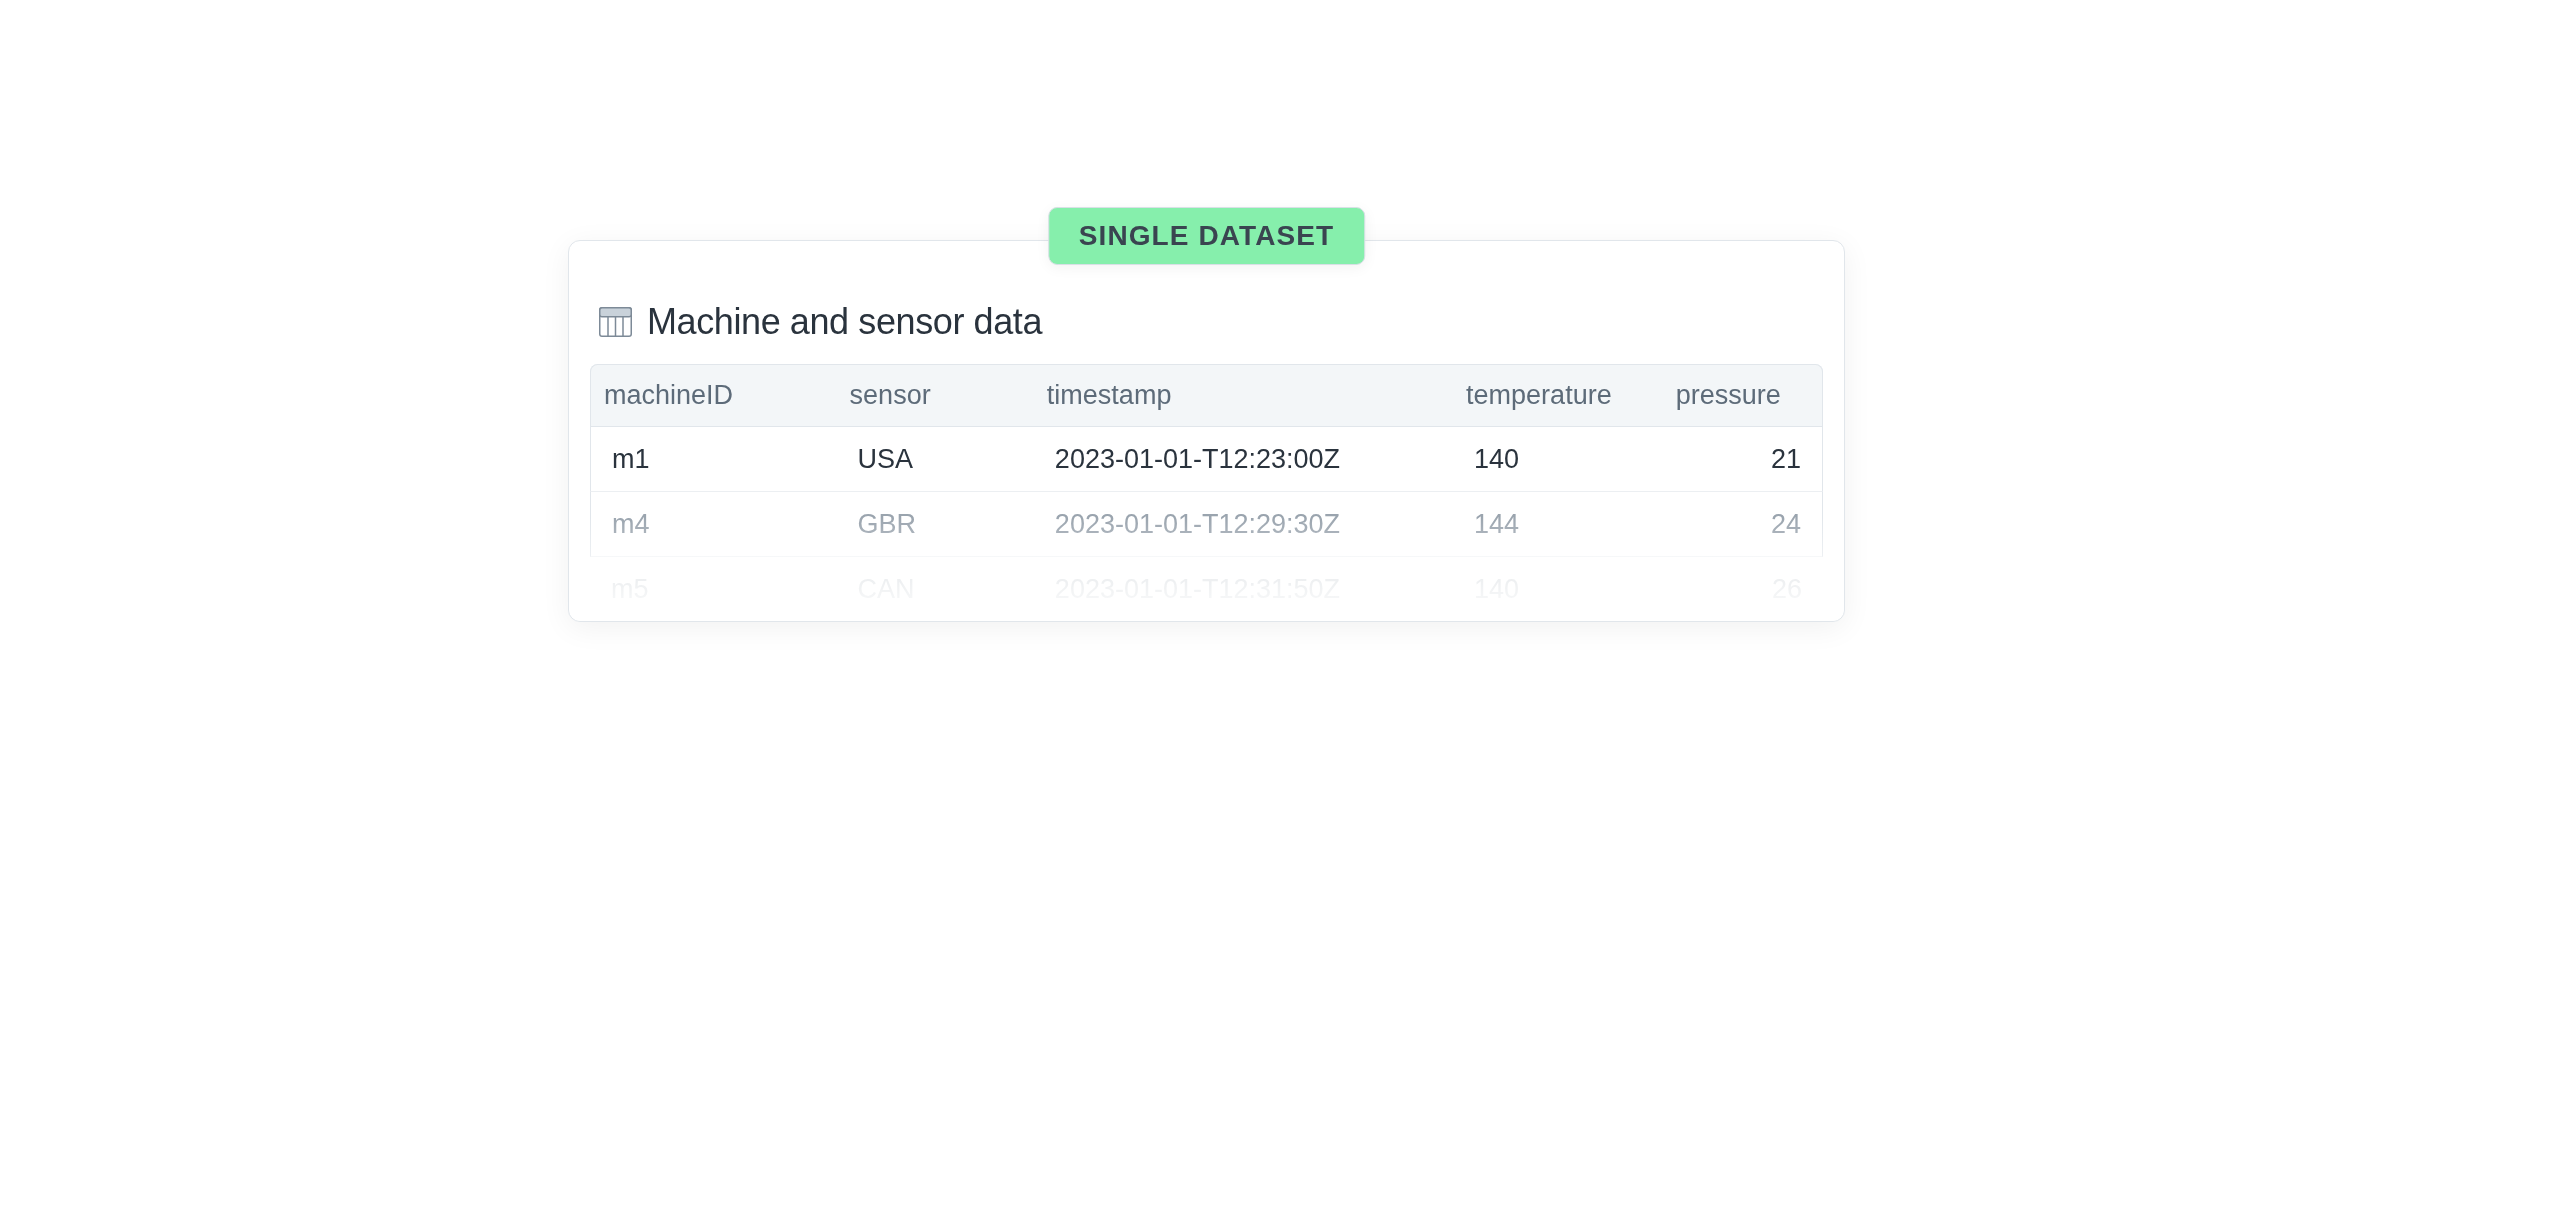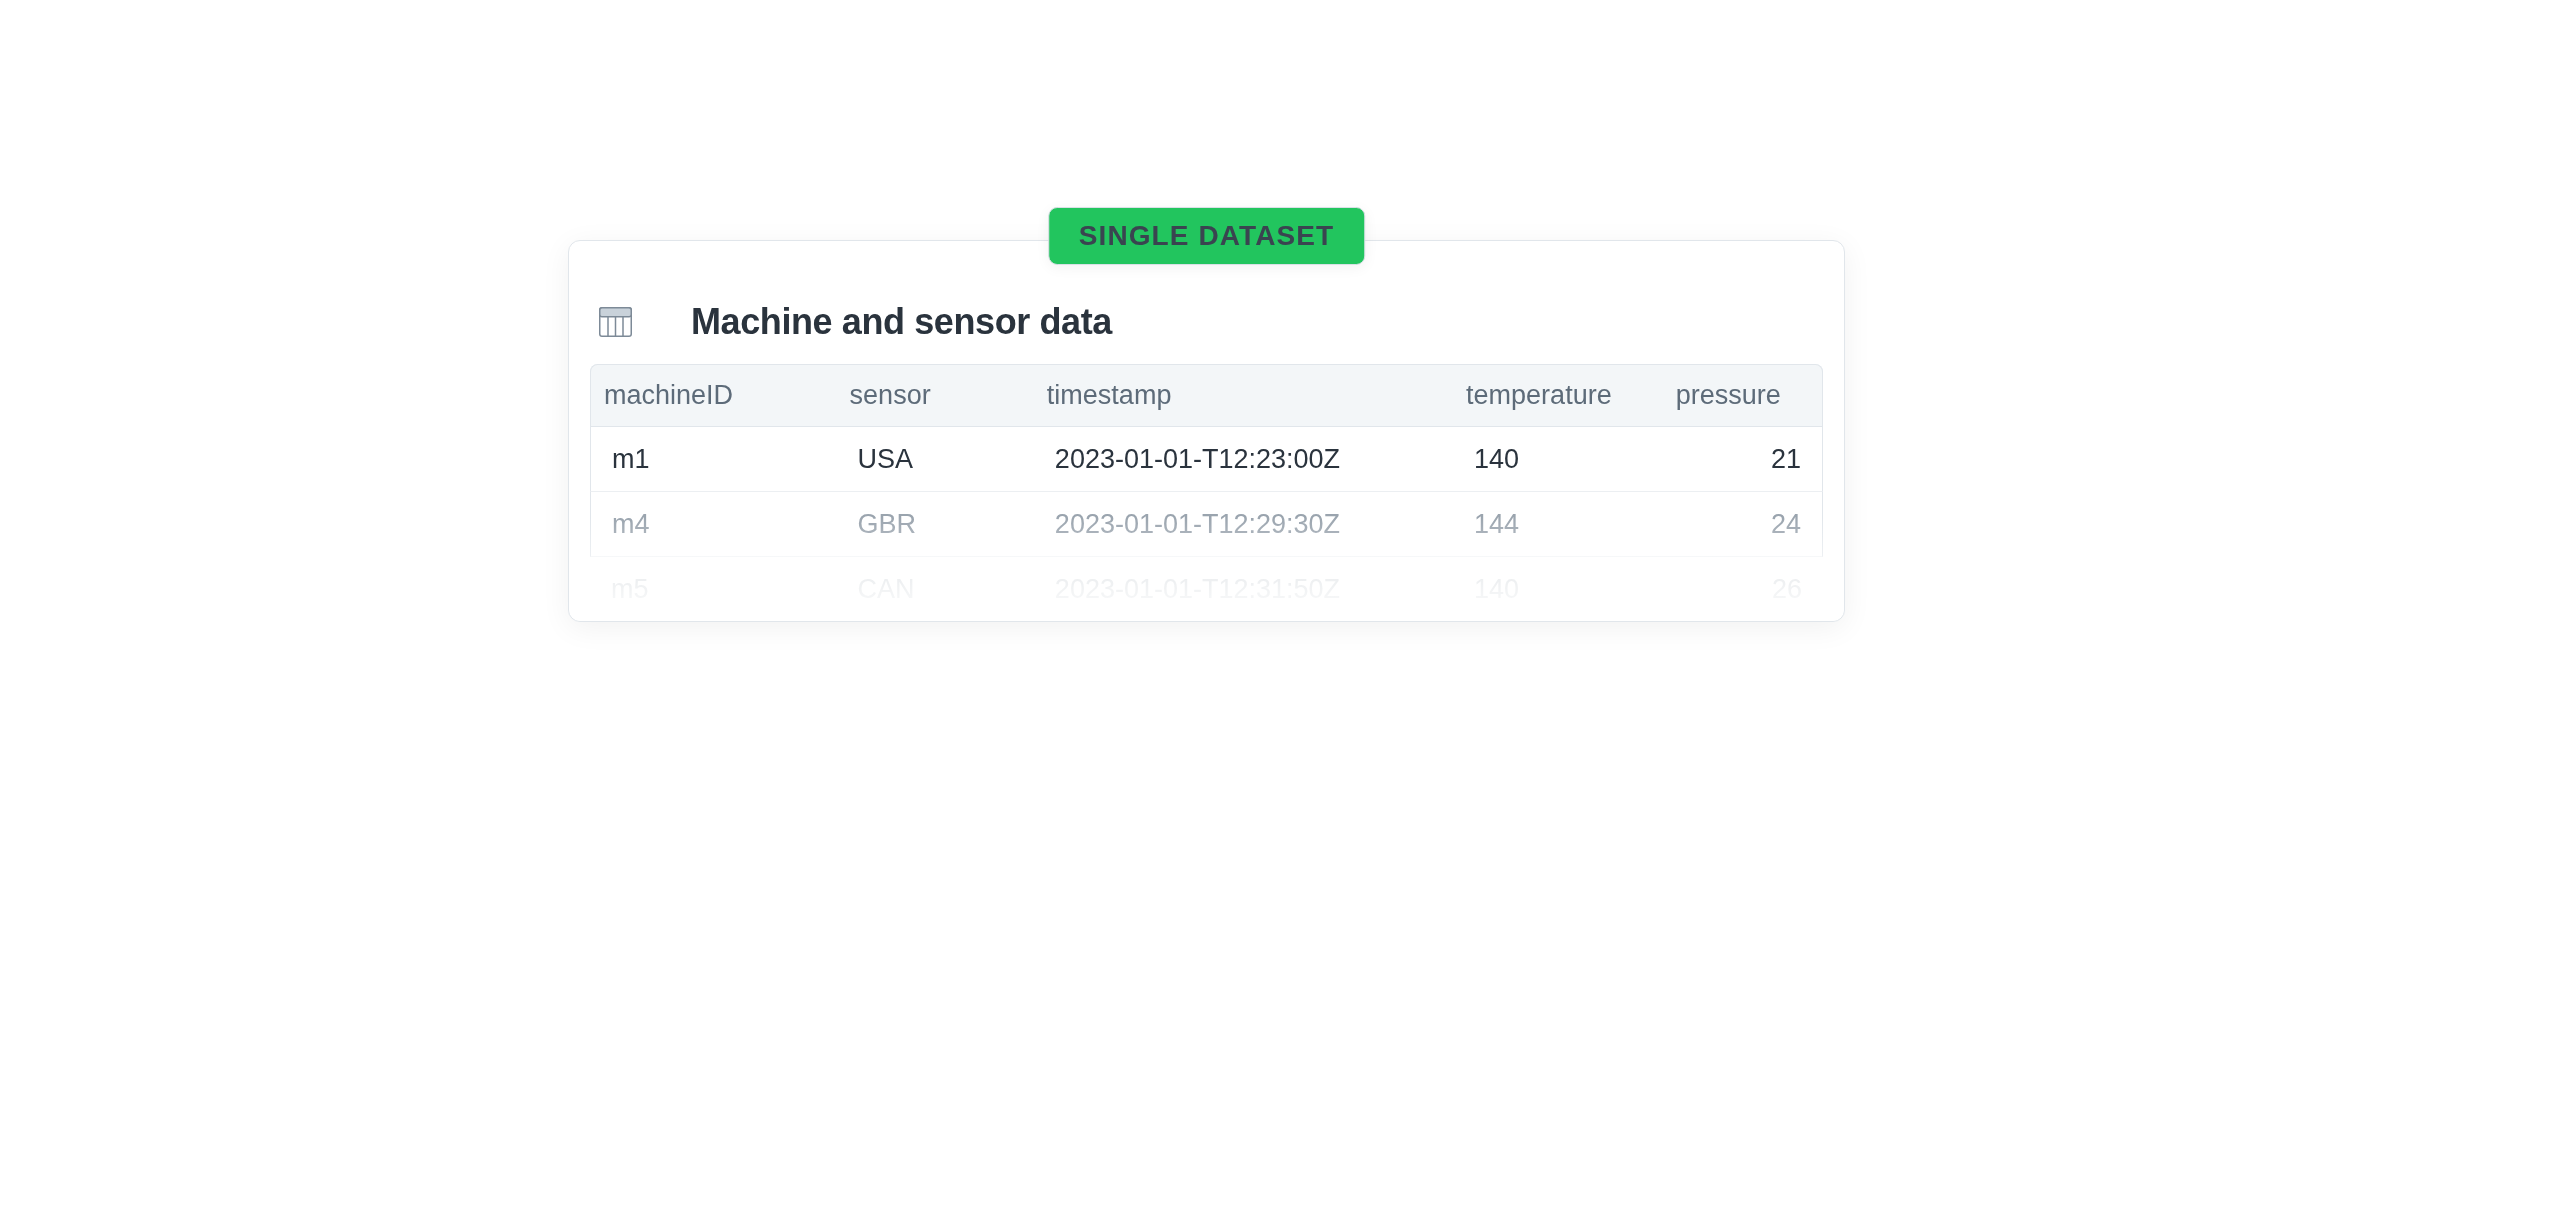--- a/index.html
+++ b/index.html
@@ -30,21 +30,21 @@
       border-radius: 12px;
       box-shadow: 0 6px 30px rgba(0,0,0,0.06);
       padding-top: 60px;
     }
 
     .tab-label {
       position: absolute;
       top: -34px;
       left: 50%;
       transform: translateX(-50%);
-      background: #22c55e;
+      background: #86efac;
       border: 1.5px solid #d9e0e6;
       border-radius: 9px;
       padding: 12px 30px;
       font-size: 28px;
       font-weight: 600;
       letter-spacing: 1.1px;
       color: #3a4450;
       box-shadow: 0 3px 13.5px rgba(0,0,0,0.05);
       white-space: nowrap;
     }
@@ -57,24 +57,23 @@
     }
 
     .table-icon {
       width: 33px;
       height: 30px;
       flex-shrink: 0;
     }
 
     .card-title {
       font-size: 36px;
-      font-weight: 700;
+      font-weight: 400;
       color: #2a333d;
       letter-spacing: -0.4px;
-      margin-left: 44px;
     }
 
     .table-wrap {
       padding: 0 21px 0 21px;
       position: relative;
     }
 
     table {
       width: 100%;
       border-collapse: separate;

